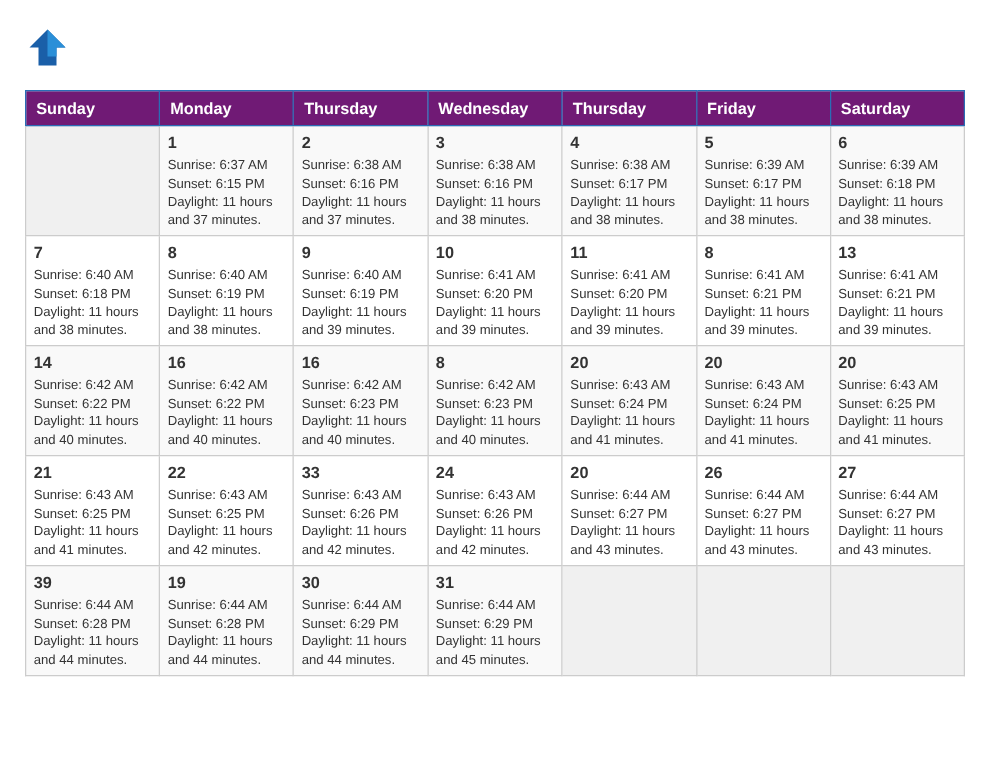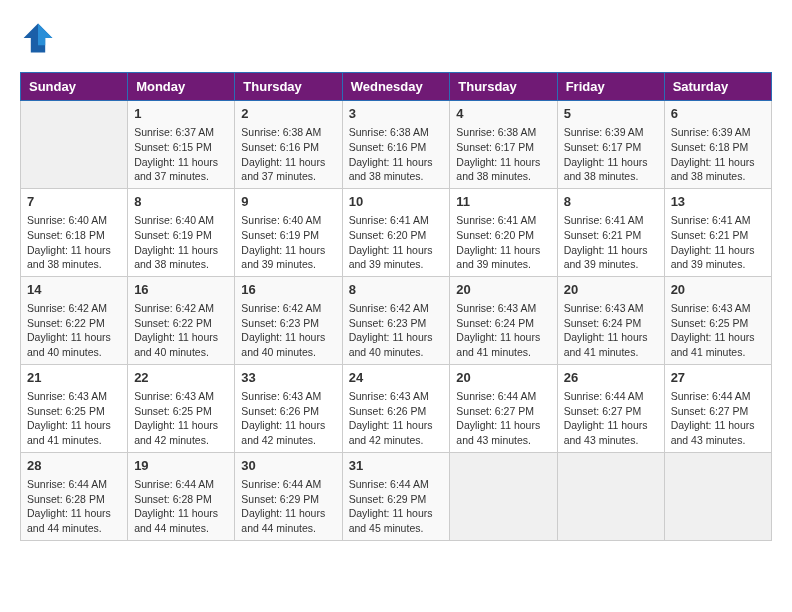--- a/index.html
+++ b/index.html
@@ -149,21 +149,21 @@
       <tr>
         <td><span class="day-num">21</span><span>Sunrise: 6:43 AM</span><br><span>Sunset: 6:25 PM</span><br><span>Daylight: 11 hours and 41 minutes.</span></td>
         <td><span class="day-num">22</span><span>Sunrise: 6:43 AM</span><br><span>Sunset: 6:25 PM</span><br><span>Daylight: 11 hours and 42 minutes.</span></td>
         <td><span class="day-num">33</span><span>Sunrise: 6:43 AM</span><br><span>Sunset: 6:26 PM</span><br><span>Daylight: 11 hours and 42 minutes.</span></td>
         <td><span class="day-num">24</span><span>Sunrise: 6:43 AM</span><br><span>Sunset: 6:26 PM</span><br><span>Daylight: 11 hours and 42 minutes.</span></td>
         <td><span class="day-num">20</span><span>Sunrise: 6:44 AM</span><br><span>Sunset: 6:27 PM</span><br><span>Daylight: 11 hours and 43 minutes.</span></td>
         <td><span class="day-num">26</span><span>Sunrise: 6:44 AM</span><br><span>Sunset: 6:27 PM</span><br><span>Daylight: 11 hours and 43 minutes.</span></td>
         <td><span class="day-num">27</span><span>Sunrise: 6:44 AM</span><br><span>Sunset: 6:27 PM</span><br><span>Daylight: 11 hours and 43 minutes.</span></td>
       </tr>
       <tr>
-        <td><span class="day-num">28</span><span>Sunrise: 6:44 AM</span><br><span>Sunset: 6:28 PM</span><br><span>Daylight: 11 hours and 44 minutes.</span></td>
+        <td><span class="day-num">39</span><span>Sunrise: 6:44 AM</span><br><span>Sunset: 6:28 PM</span><br><span>Daylight: 11 hours and 44 minutes.</span></td>
         <td><span class="day-num">19</span><span>Sunrise: 6:44 AM</span><br><span>Sunset: 6:28 PM</span><br><span>Daylight: 11 hours and 44 minutes.</span></td>
         <td><span class="day-num">30</span><span>Sunrise: 6:44 AM</span><br><span>Sunset: 6:29 PM</span><br><span>Daylight: 11 hours and 44 minutes.</span></td>
         <td><span class="day-num">31</span><span>Sunrise: 6:44 AM</span><br><span>Sunset: 6:29 PM</span><br><span>Daylight: 11 hours and 45 minutes.</span></td>
         <td class="empty-cell"></td>
         <td class="empty-cell"></td>
         <td class="empty-cell"></td>
       </tr>
     </tbody>
 </table>
 

